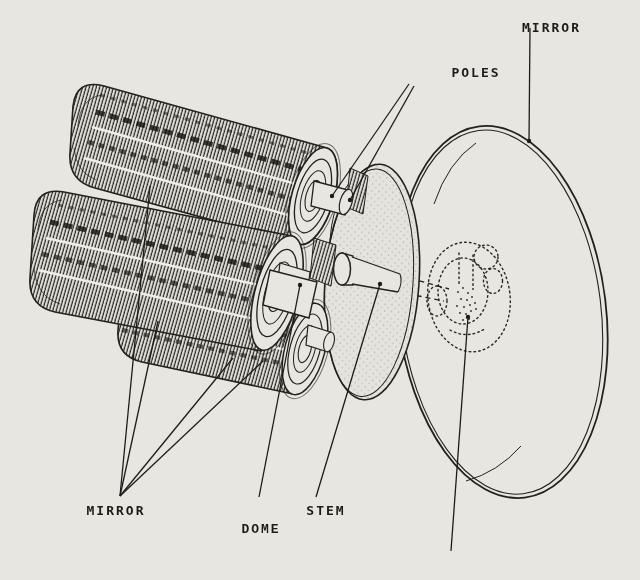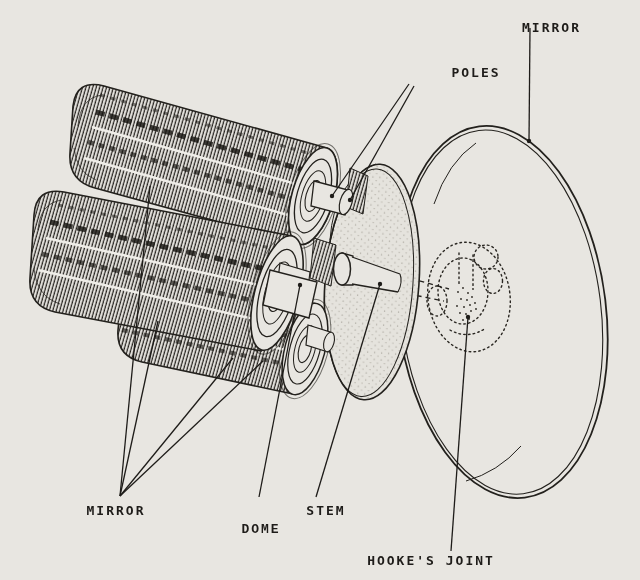--- a/index.html
+++ b/index.html
@@ -181,14 +181,13 @@
     <circle cx="380" cy="284" r="2.2"></circle>
     <circle cx="468" cy="317" r="2.2"></circle>
   </g>
 </svg>
 
   <div class="lbl" style="left:533px; top:20px;padding-left:37px;">MIRROR</div>
   <div class="lbl" style="left:437px; top:65px;margin-left:39px;">POLES</div>
   <div class="lbl" style="left:116px; top:503px;">MIRROR</div>
   <div class="lbl" style="left:261px; top:522px;font-family:Liberation Mono, monospace;">DOME</div>
   <div class="lbl" style="left:326px; top:503px;">STEM</div>
-  <div class="lbl" style="left:431px; top:553px;">HOOKE'S JOINT</div>
 </div>
 
 </body></html>

